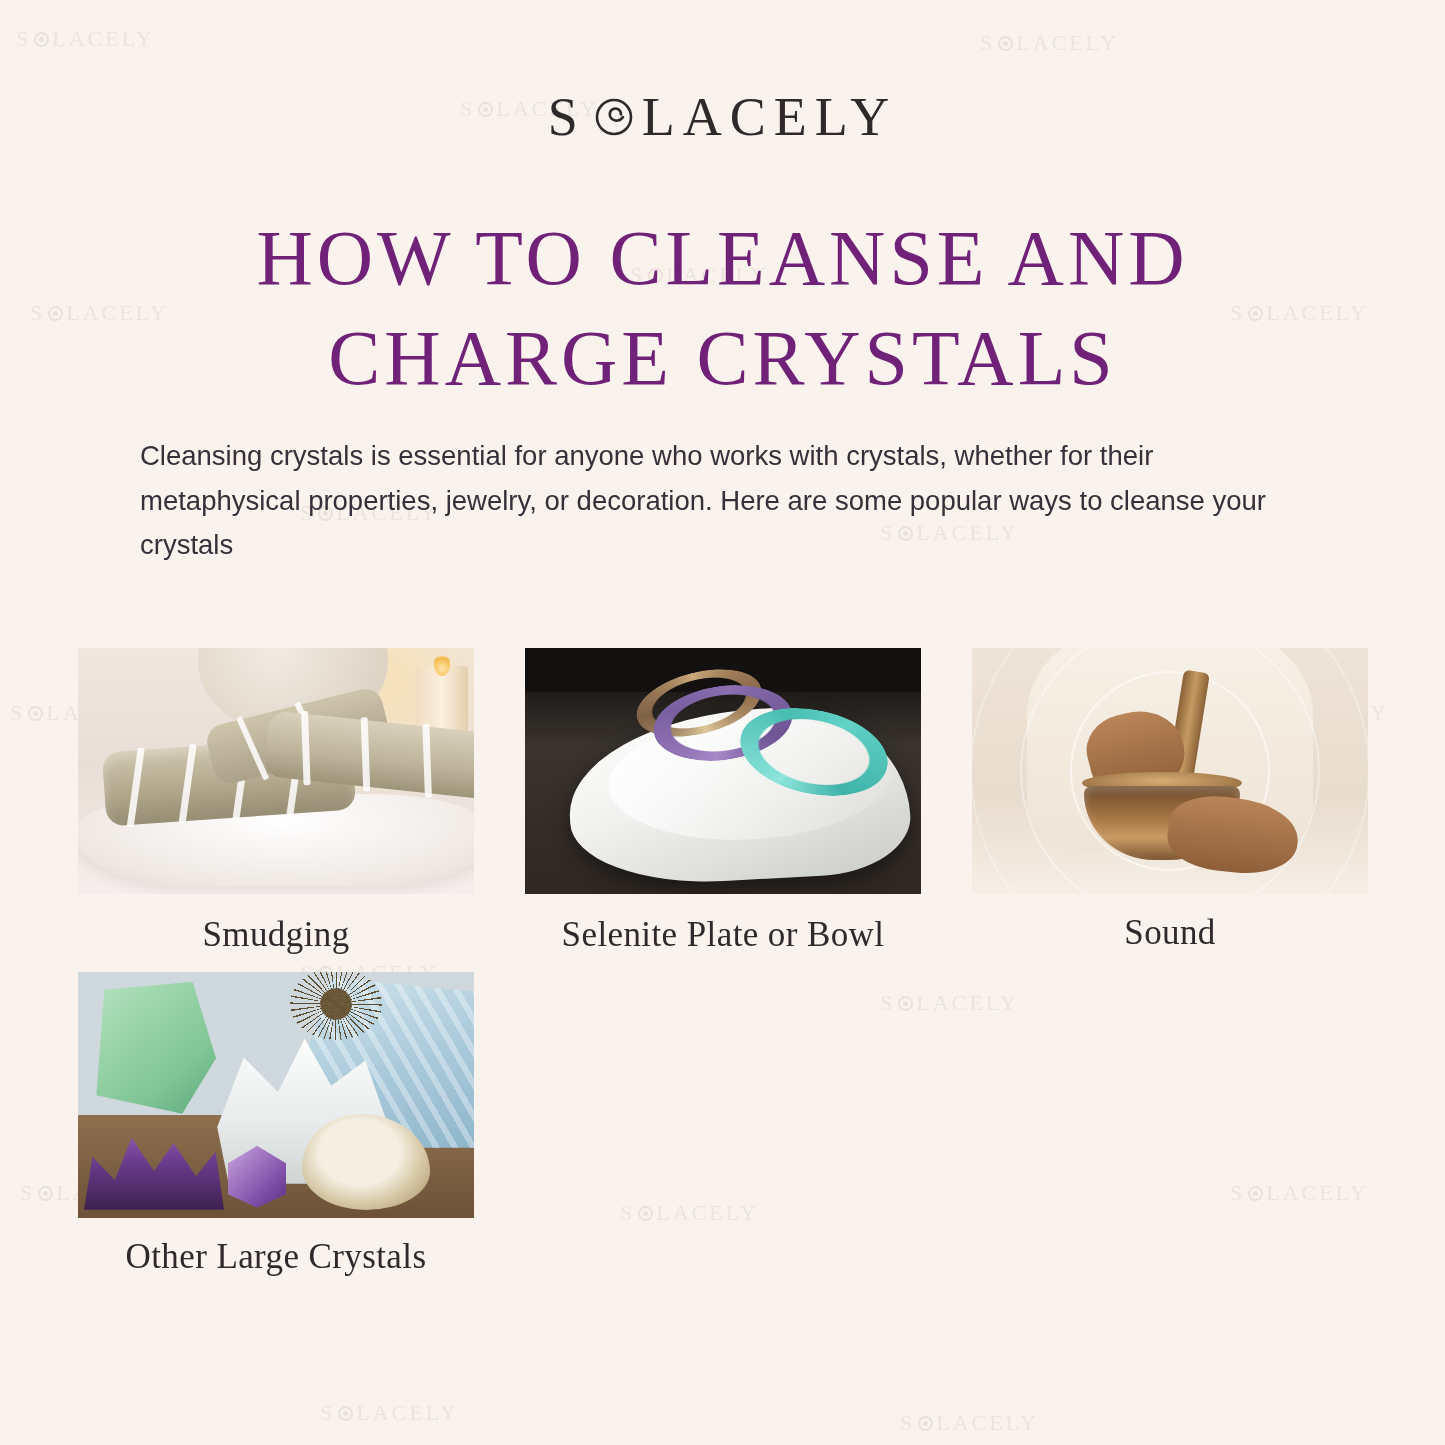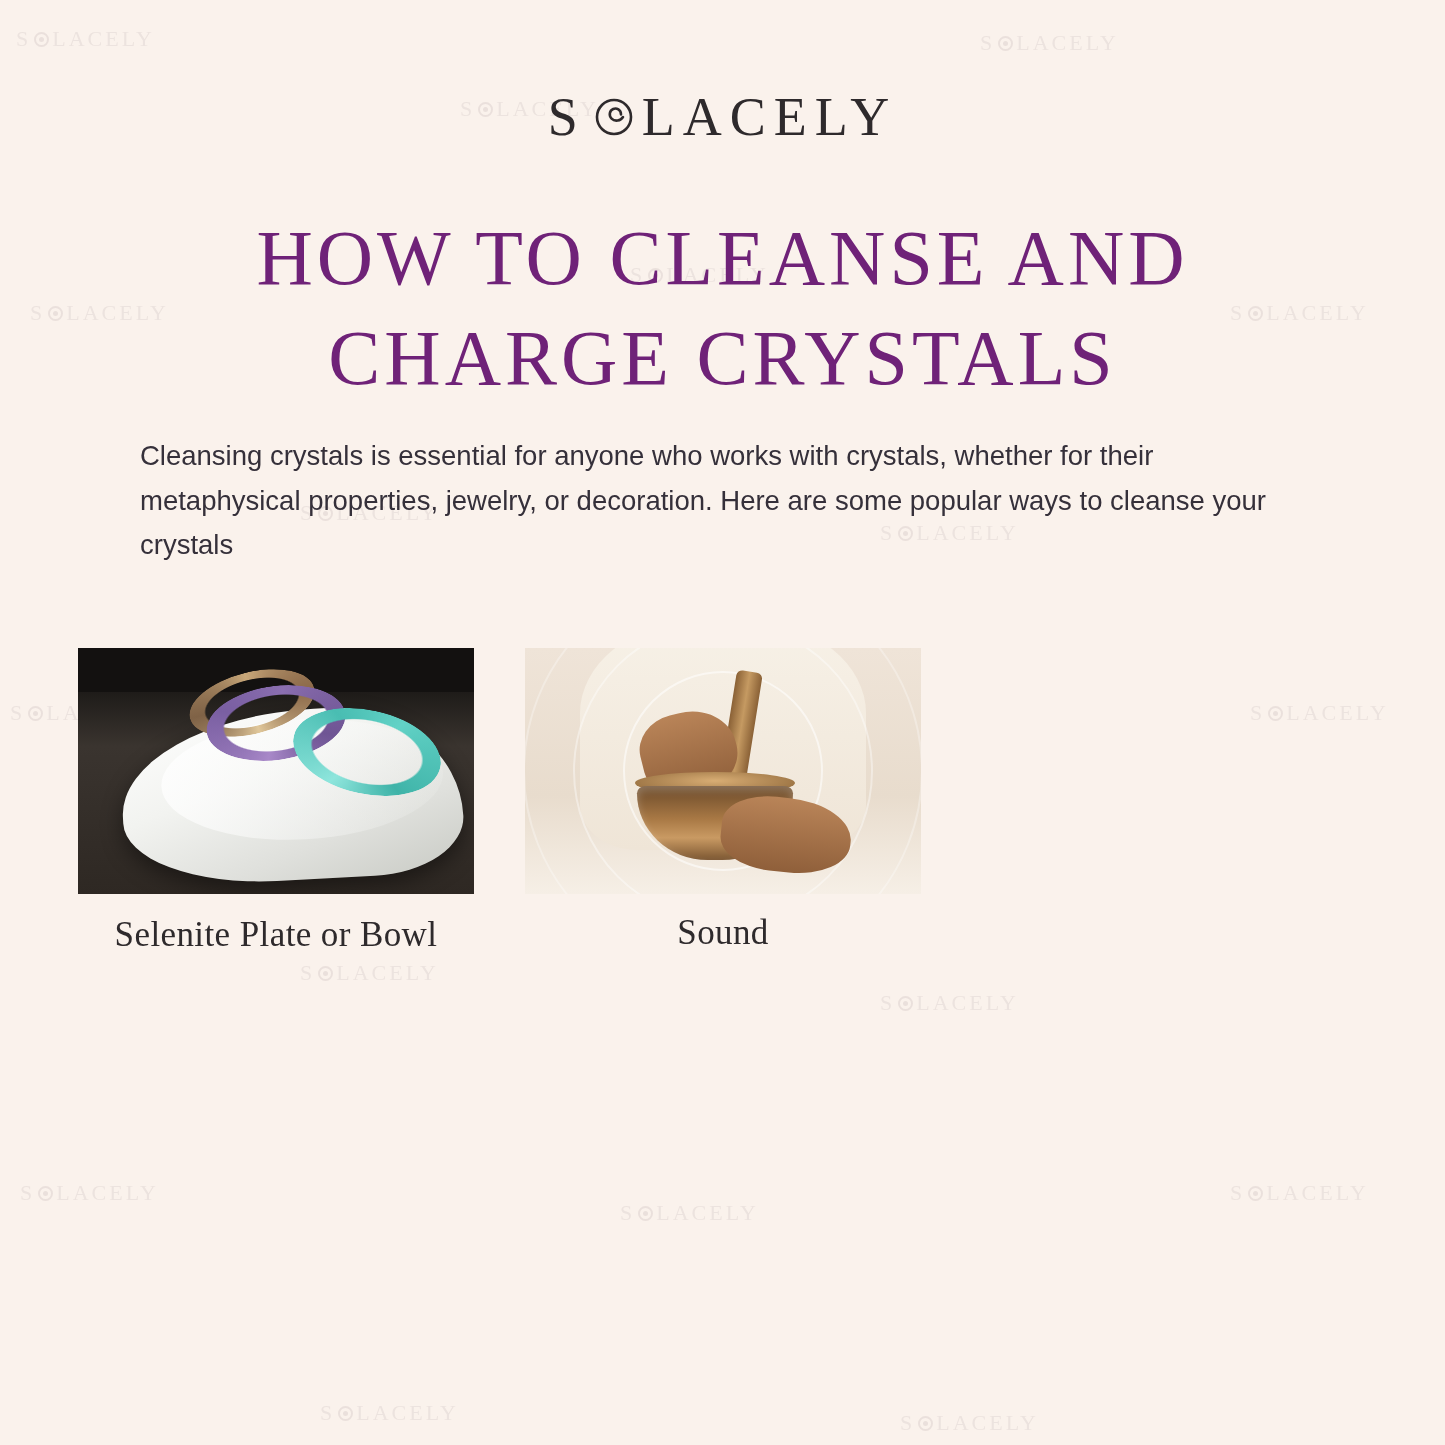--- a/index.html
+++ b/index.html
@@ -425,20 +425,46 @@
 
   <h1 class="headline">
     <span>HOW TO CLEANSE AND</span><br>
     <span>CHARGE CRYSTALS</span>
   </h1>
 
   <p class="intro">Cleansing crystals is essential for anyone who works with crystals, whether for their metaphysical properties, jewelry, or decoration. Here are some popular ways to cleanse your crystals</p>
 
   <div class="grid">
 
+    <div class="card">
+      <div class="thumb">
+        <div class="art-smudge">
+          <div class="sm-ball"></div>
+          <div class="sm-candle"></div>
+          <div class="sm-flame"></div>
+          <div class="sm-plate"></div>
+          <div class="sm-bundle sm-b1">
+            <div class="sm-str" style="left:28px; top:-3px; width:7px; height:80px; transform:rotate(12deg);"></div>
+            <div class="sm-str" style="left:80px; top:-3px; width:7px; height:80px; transform:rotate(12deg);"></div>
+            <div class="sm-str" style="left:134px; top:-3px; width:7px; height:80px; transform:rotate(12deg);"></div>
+            <div class="sm-str" style="left:188px; top:-3px; width:7px; height:80px; transform:rotate(12deg);"></div>
+          </div>
+          <div class="sm-bundle sm-b3">
+            <div class="sm-str" style="left:40px; top:-3px; width:6px; height:68px; transform:rotate(-10deg);"></div>
+            <div class="sm-str" style="left:100px; top:-3px; width:6px; height:68px; transform:rotate(-10deg);"></div>
+          </div>
+          <div class="sm-bundle sm-b2">
+            <div class="sm-str" style="left:36px; top:-3px; width:7px; height:74px; transform:rotate(-8deg);"></div>
+            <div class="sm-str" style="left:96px; top:-3px; width:7px; height:74px; transform:rotate(-8deg);"></div>
+            <div class="sm-str" style="left:158px; top:-3px; width:7px; height:74px; transform:rotate(-8deg);"></div>
+          </div>
+        </div>
+      </div>
+      <div class="caption">Smudging</div>
+    </div>
 
     <div class="card">
       <div class="thumb">
         <div class="art-selenite">
           <div class="sel-top"></div>
           <div class="sel-plate"></div>
           <div class="brac brac2"></div>
           <div class="brac brac1"></div>
           <div class="brac brac3"></div>
         </div>
@@ -458,15 +484,29 @@
           <div class="snd-hand snd-h1"></div>
           <div class="snd-rim"></div>
           <div class="snd-bowl"></div>
           <div class="snd-hand snd-h2"></div>
         </div>
       </div>
       <div class="caption cap-tight">Sound</div>
     </div>
 
 
+    <div class="card row2">
+      <div class="thumb">
+        <div class="art-crystals">
+          <div class="cr-green"></div>
+          <div class="cr-blue"></div>
+          <div class="cr-thistle"></div>
+          <div class="cr-quartz"></div>
+          <div class="cr-amethyst"></div>
+          <div class="cr-cube"></div>
+          <div class="cr-geode"></div>
+        </div>
+      </div>
+      <div class="caption cap-tight">Other Large Crystals</div>
+    </div>
 
   </div>
 </div>
 
 </body></html>

